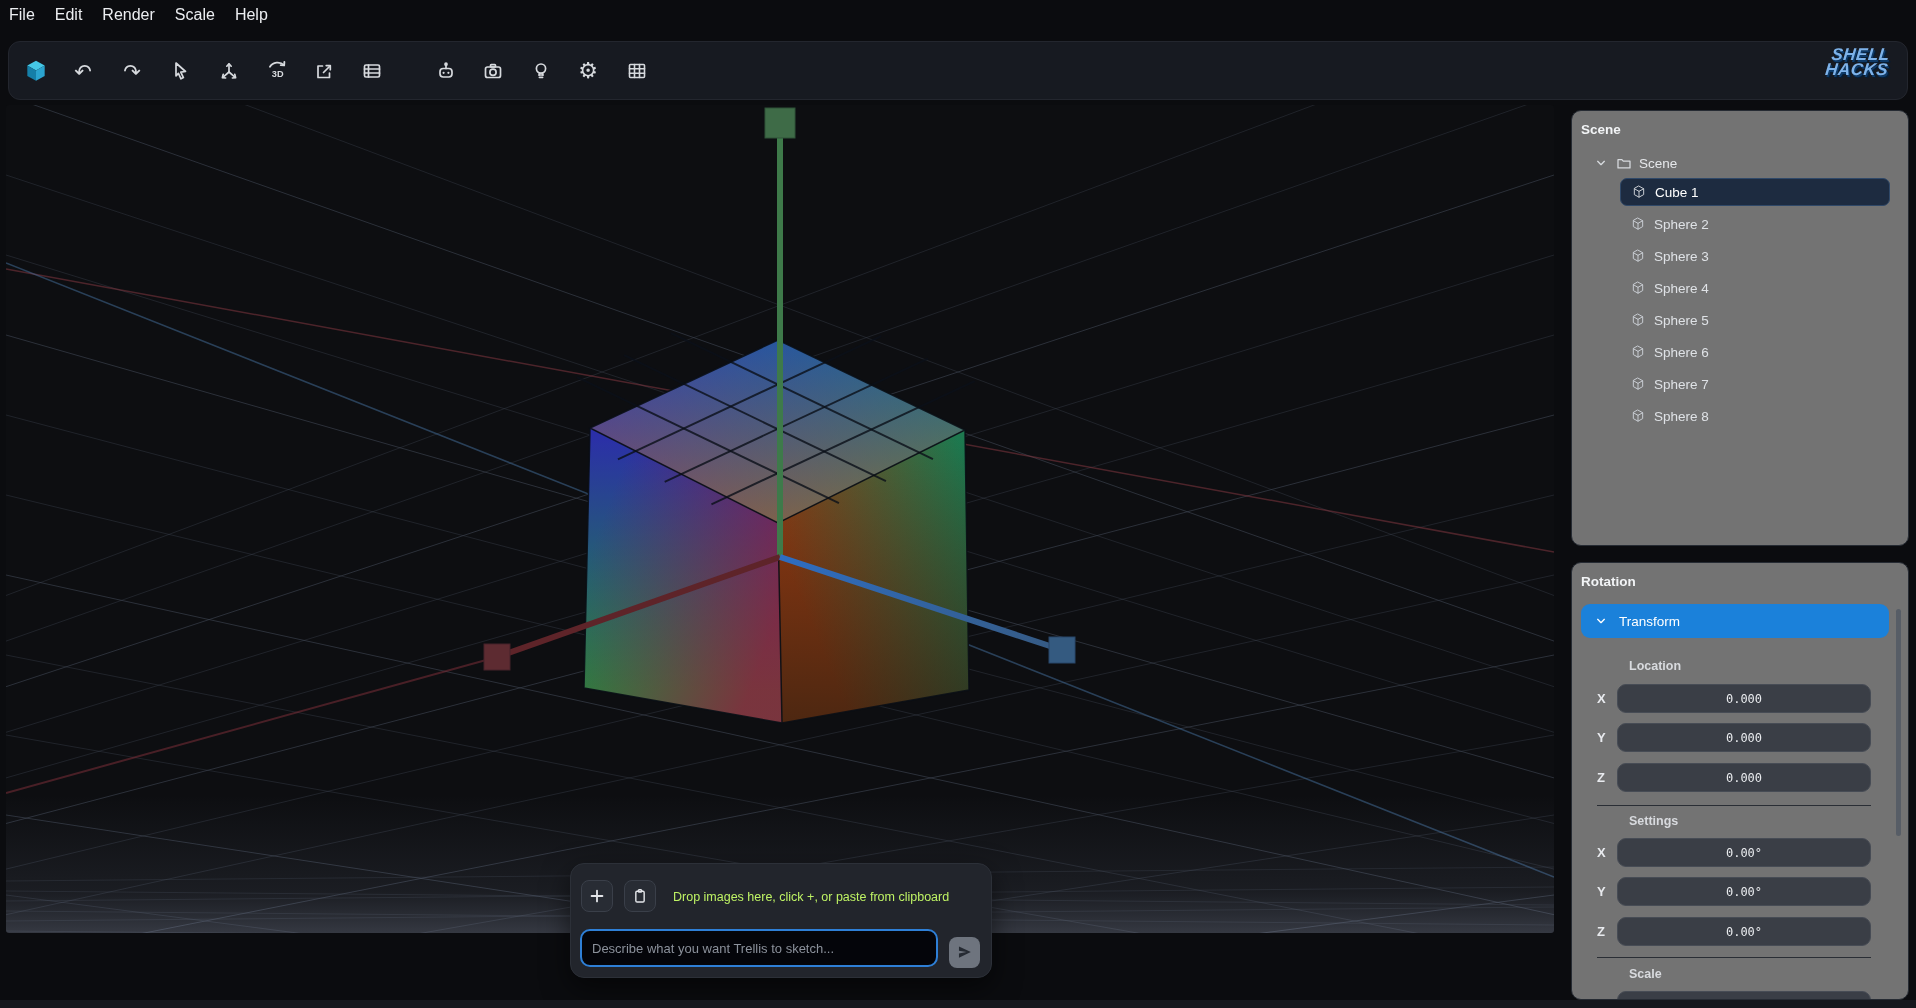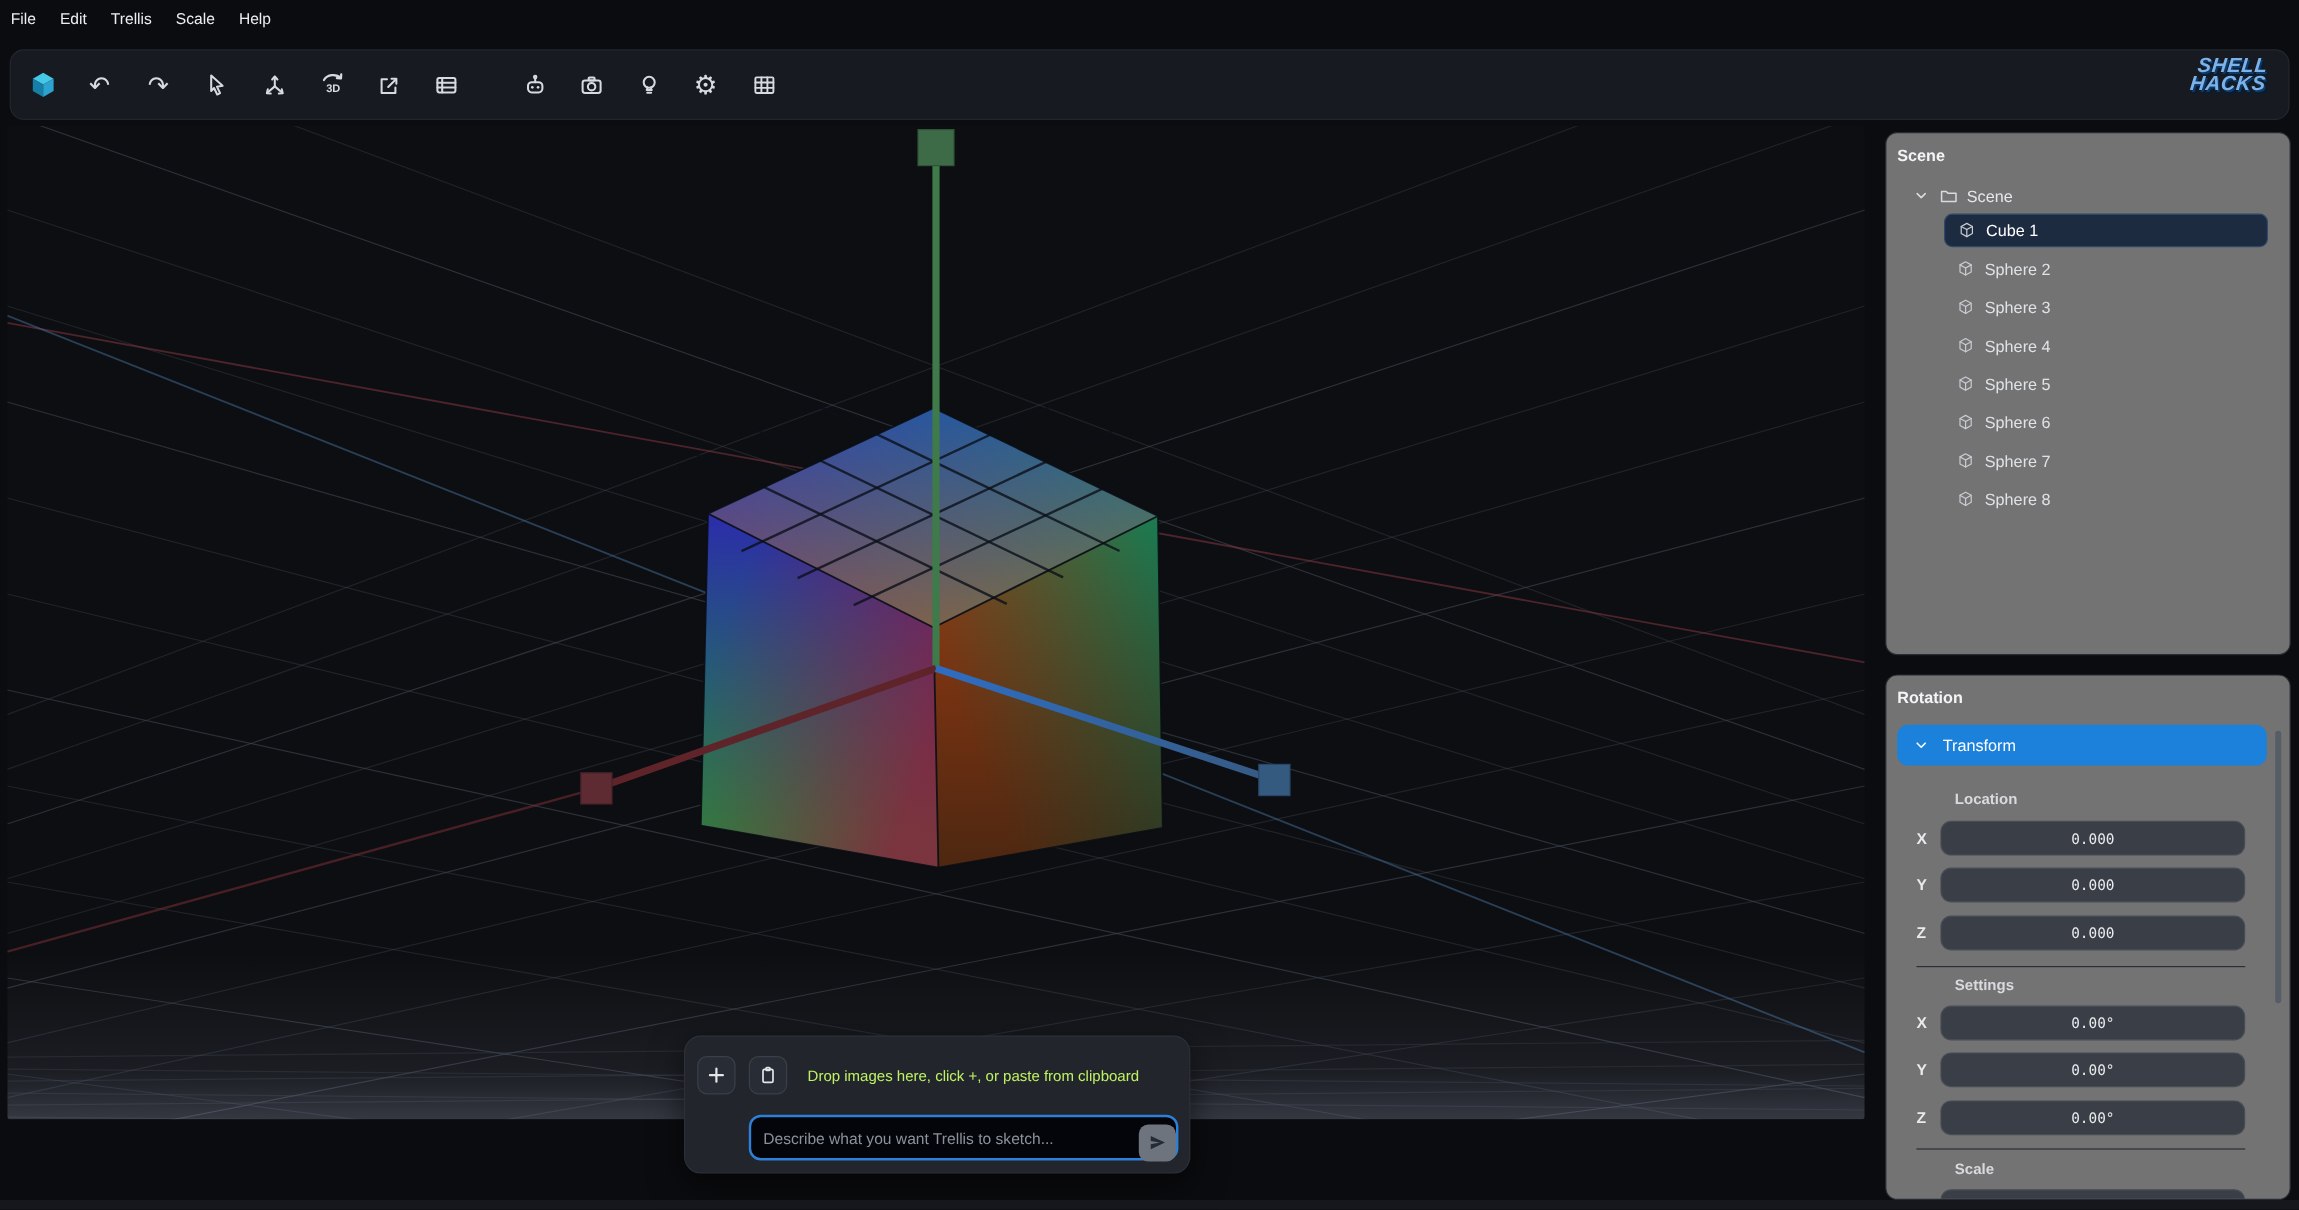--- a/index.html
+++ b/index.html
@@ -2,21 +2,21 @@
 <html style="--accent-blue: #1b81da; --selection-bg: #1d2b40; --selection-border: #2f4868; --axis-red: #5e2429; --axis-green: #3e7a4a; --axis-blue: #2e6dc2; --handle-red: #5d2b31; --handle-green: #3e6b47; --handle-blue: #345a80; --grid-line: #3e4552; --floor-red-line: #8c3a44; --floor-blue-line: #45719f; --field-bg: #3a3e46;"><head>
 <meta charset="utf-8">
 <style>
   * { margin:0; padding:0; box-sizing:border-box; }
   html,body { width:1916px; height:1008px; overflow:hidden; background:#0b0c0f;
     font-family:"Liberation Sans", sans-serif; color:#e9ebee; }
 
   
   .menubar { position:absolute; left:0; top:0; width:100%; height:30px;
     display:flex; align-items:center; padding-left:9px; }
-  .menu-item { font-size:13px; color:#eceef1; margin-right:20px; cursor:default; }
+  .menu-item { font-size:16px; color:#eceef1; margin-right:20px; cursor:default; }
 
   
   .toolbar { position:absolute; left:8px; top:41px; width:1900px; height:59px;
     background:#171a21; border:1px solid #23262e; border-radius:12px; }
   .tool-btn { position:absolute; top:13px; width:32px; height:32px;
     display:flex; align-items:center; justify-content:center; border-radius:6px; }
   .tool-btn svg { stroke:#d7dade; fill:none; stroke-width:1.7;
     stroke-linecap:round; stroke-linejoin:round; }
   .uglyph { font-size:21px; color:#d7dade; line-height:1; }
   .gear-glyph { font-size:22px; color:#d7dade; line-height:1; }
@@ -72,36 +72,36 @@
     background:#22252c; border:1px solid #2c3038; border-radius:14px;
     box-shadow:0 10px 28px rgba(0,0,0,.55); }
   .chip-btn { position:absolute; top:16px; width:32px; height:32px;
     background:#282c34; border:1px solid #3a3f49; border-radius:8px;
     display:flex; align-items:center; justify-content:center; }
   .chip-btn svg { stroke:#e3e5e9; fill:none; stroke-linecap:round; stroke-linejoin:round; }
   .drop-hint { position:absolute; left:102px; top:26px; font-size:12.5px; color:#bef264; }
   .prompt-input { position:absolute; left:9px; top:65px; width:358px; height:38px;
     background:#04050a; border:2px solid #2e7fd6; border-radius:10px;
     padding:0 10px; font-size:13px; color:#e8eaee; outline:none;
-    caret-color:#ffffff; font-family:"Liberation Sans", sans-serif;margin-left:44px; }
+    caret-color:#ffffff; font-family:"Liberation Sans", sans-serif; }
   .prompt-input::placeholder { color:#8b919b; }
   .send-btn { position:absolute; left:378px; top:73px; width:31px; height:31px;
     background:#6e747e; border-radius:8px;
     display:flex; align-items:center; justify-content:center; }
 
   .bottom-edge { position:absolute; left:0; top:1000px; width:1916px; height:8px;
     background:#15171d; }
 </style>
 </head>
 <body>
 
 <div class="menubar">
   <span class="menu-item">File</span>
   <span class="menu-item">Edit</span>
-  <span class="menu-item">Trellis</span>
+  <span class="menu-item">Render</span>
   <span class="menu-item">Scale</span>
   <span class="menu-item">Help</span>
 </div>
 
 <div class="toolbar">
   <div class="tool-btn" style="left:11px">
     <svg width="26" height="26" viewBox="0 0 24 24" style="stroke:none">
       <polygon points="12,2.5 20,7 12,11.5 4,7" fill="#45c8e6"></polygon>
       <polygon points="4,7 12,11.5 12,21 4,16.5" fill="#157fa8"></polygon>
       <polygon points="20,7 12,11.5 12,21 20,16.5" fill="#2ba4cf"></polygon>

